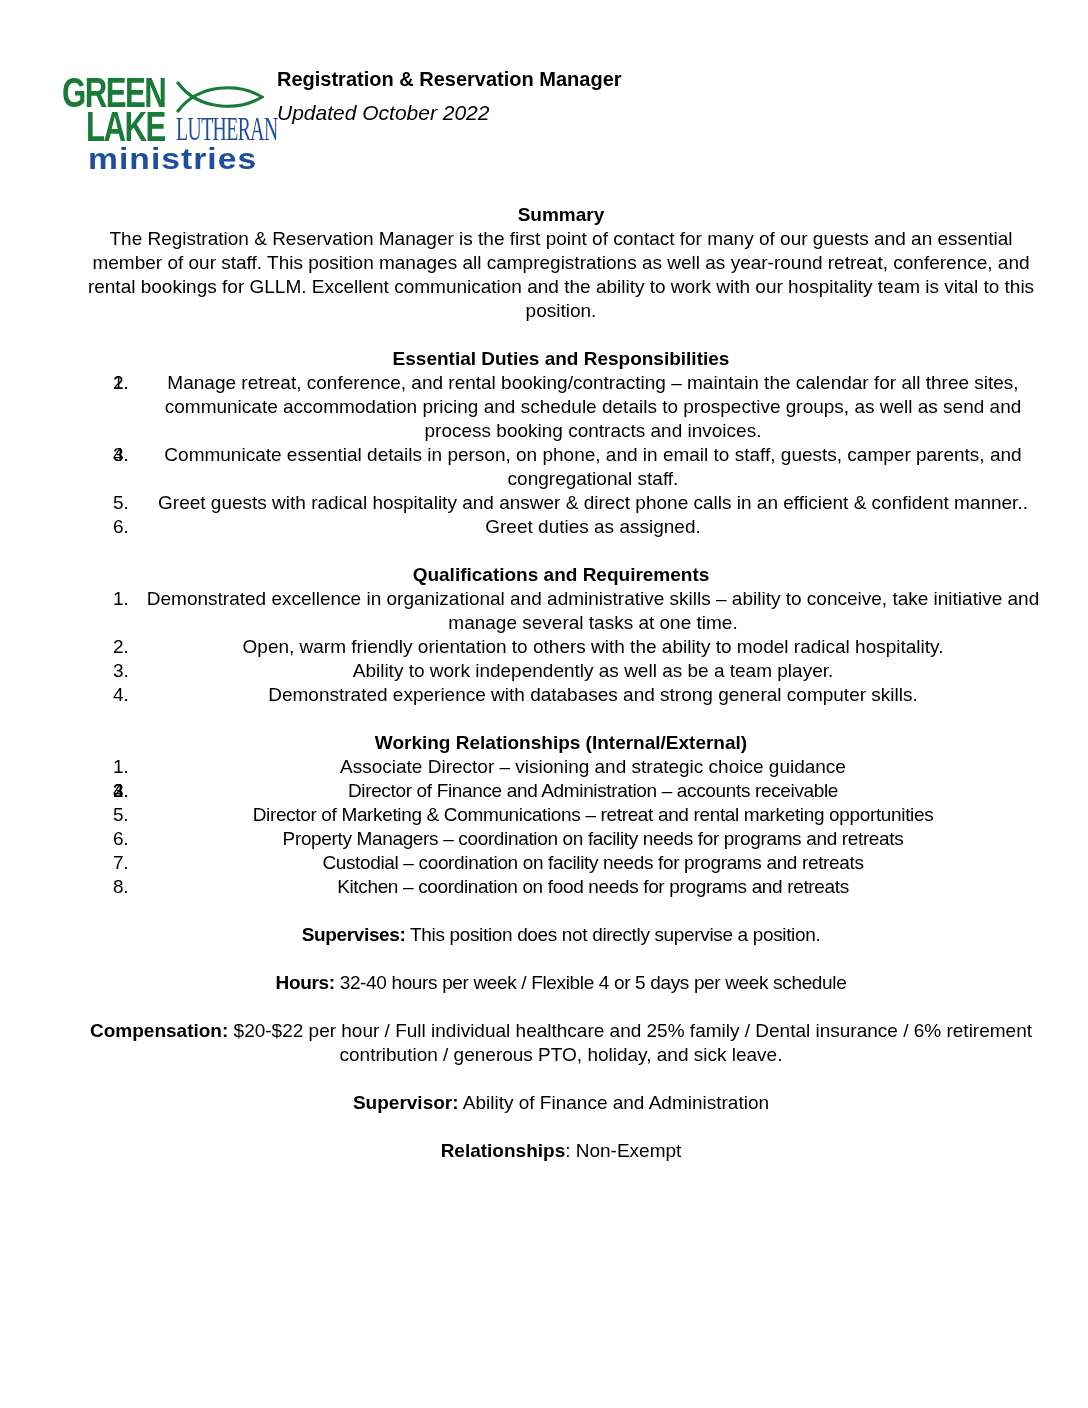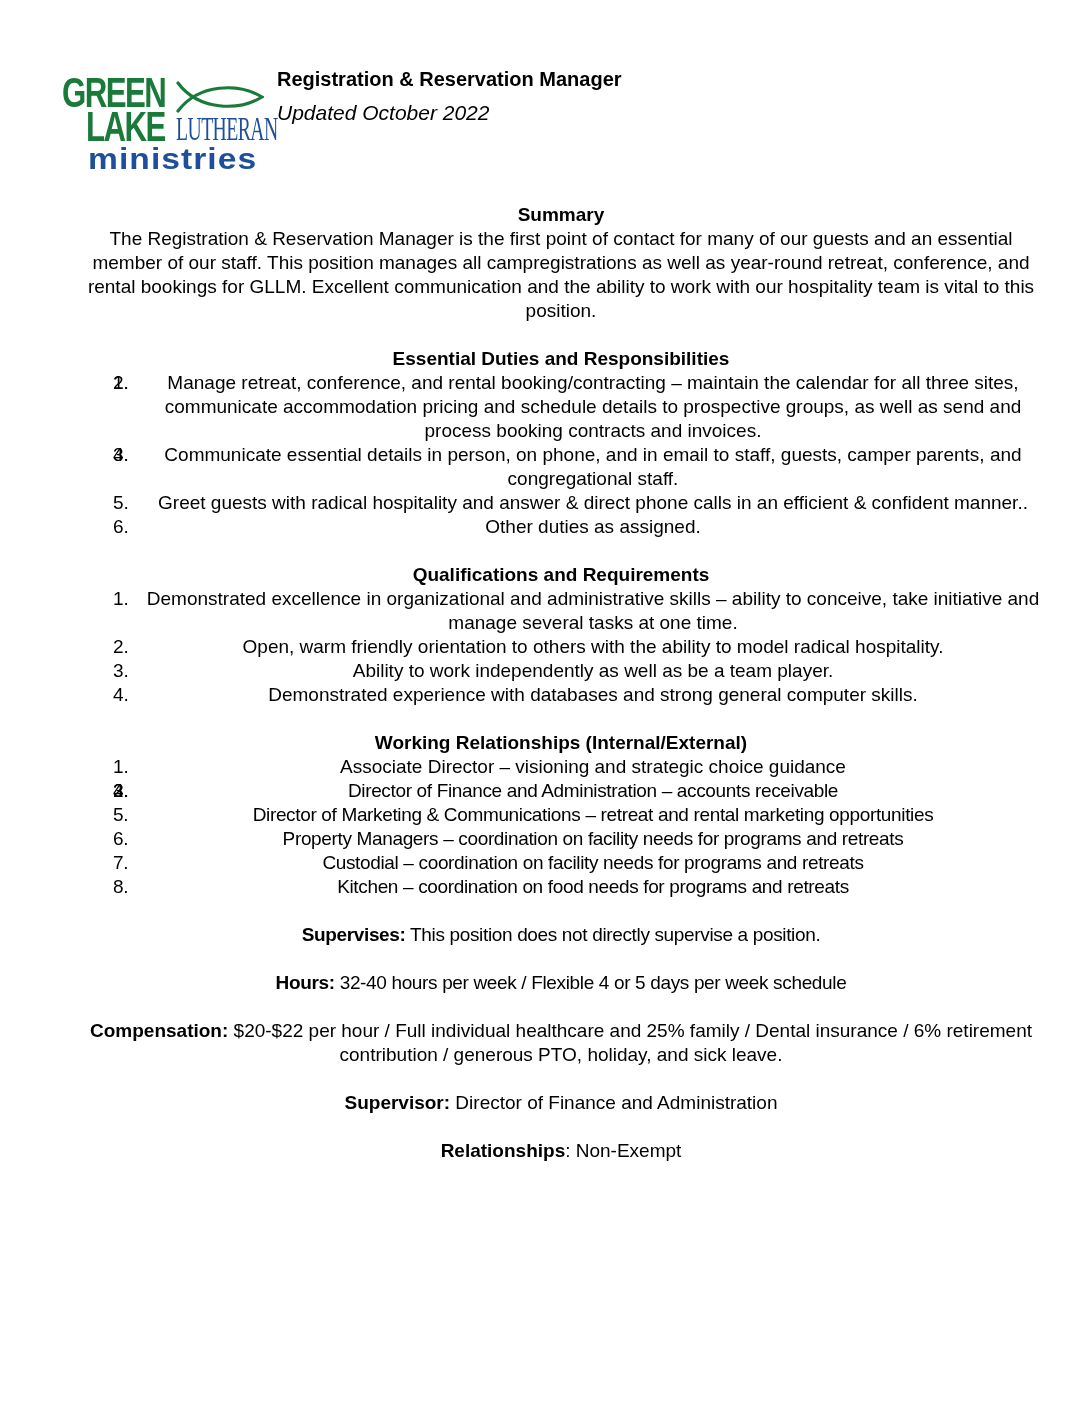--- a/index.html
+++ b/index.html
@@ -59,21 +59,21 @@
 
     <div class="gap"></div>
 
     <p class="section-heading">Essential Duties and Responsibilities</p>
     <ol class="list">
       <li><span class="num">1.</span></li>
       <li><span class="num">2.</span><span>Manage retreat, conference, and rental booking/contracting  – maintain the calendar for all three sites, communicate accommodation pricing and schedule details to prospective groups, as well as send and process booking contracts and invoices.</span></li>
       <li><span class="num">3.</span></li>
       <li><span class="num">4.</span><span>Communicate essential details in person, on phone, and in email to staff, guests, camper parents, and congregational staff.</span></li>
       <li><span class="num">5.</span><span>Greet guests with radical hospitality and answer &amp; direct phone calls in an efficient &amp; confident manner..</span></li>
-      <li><span class="num">6.</span><span>Other duties as assigned.</span></li>
+      <li><span class="num">6.</span><span>Greet duties as assigned.</span></li>
     </ol>
 
     <div class="gap"></div>
 
     <p class="section-heading">Qualifications and Requirements</p>
     <ol class="list">
       <li><span class="num">1.</span><span>Demonstrated excellence in organizational and administrative skills – ability to conceive, take initiative and manage several tasks at one time.</span></li>
       <li><span class="num">2.</span><span>Open, warm friendly orientation to others with the ability to model radical hospitality.</span></li>
       <li><span class="num">3.</span><span>Ability to work independently as well as be a team player.</span></li>
       <li><span class="num">4.</span><span>Demonstrated experience with databases and strong general computer skills.</span></li>
@@ -100,20 +100,20 @@
     <div class="gap"></div>
 
     <p class="para condensed"><span class="label">Hours:</span><span> 32-40 hours per week / Flexible 4 or 5 days per week schedule</span></p>
 
     <div class="gap"></div>
 
     <p class="para"><span class="label">Compensation:</span><span> $20-$22 per hour / Full individual healthcare and 25% family / Dental insurance / 6% retirement contribution / generous PTO, holiday, and sick leave.</span></p>
 
     <div class="gap"></div>
 
-    <p class="para"><span class="label">Supervisor:</span><span> Director of Finance and Administration</span></p>
+    <p class="para"><span class="label">Supervisor:</span><span> Ability of Finance and Administration</span></p>
 
     <div class="gap"></div>
 
     <p class="para"><span class="label">Relationships</span><span>: Non-Exempt</span></p>
 
   </div>
 </div>
 
 </body></html>

